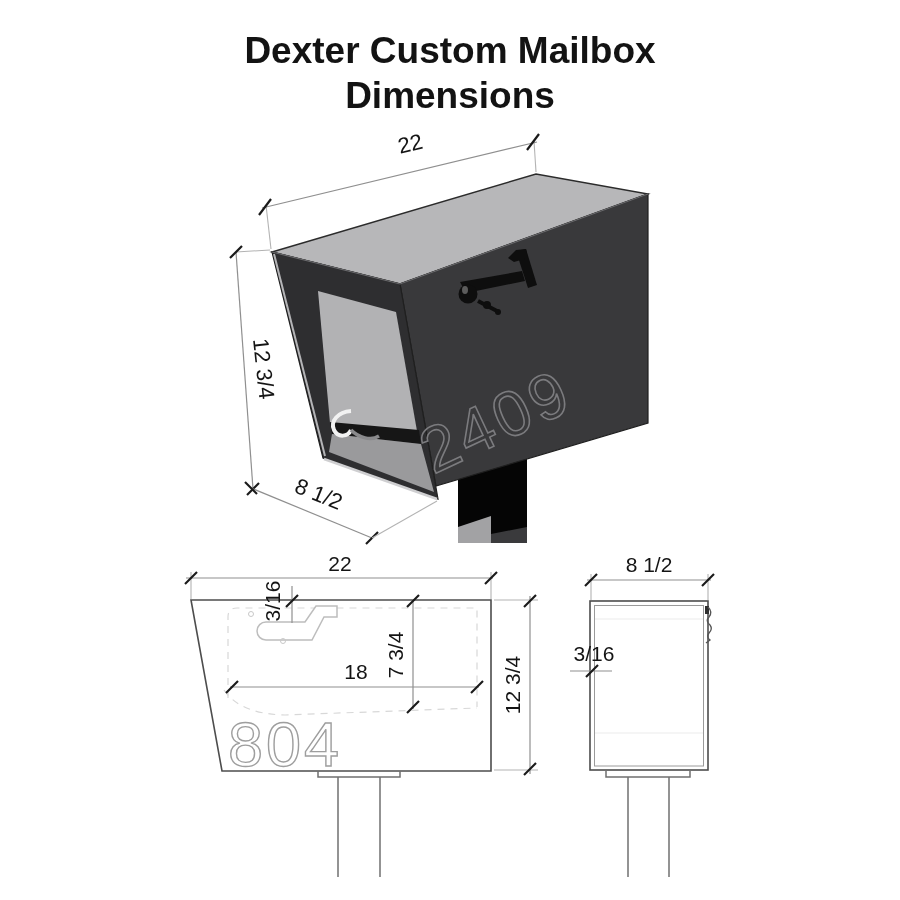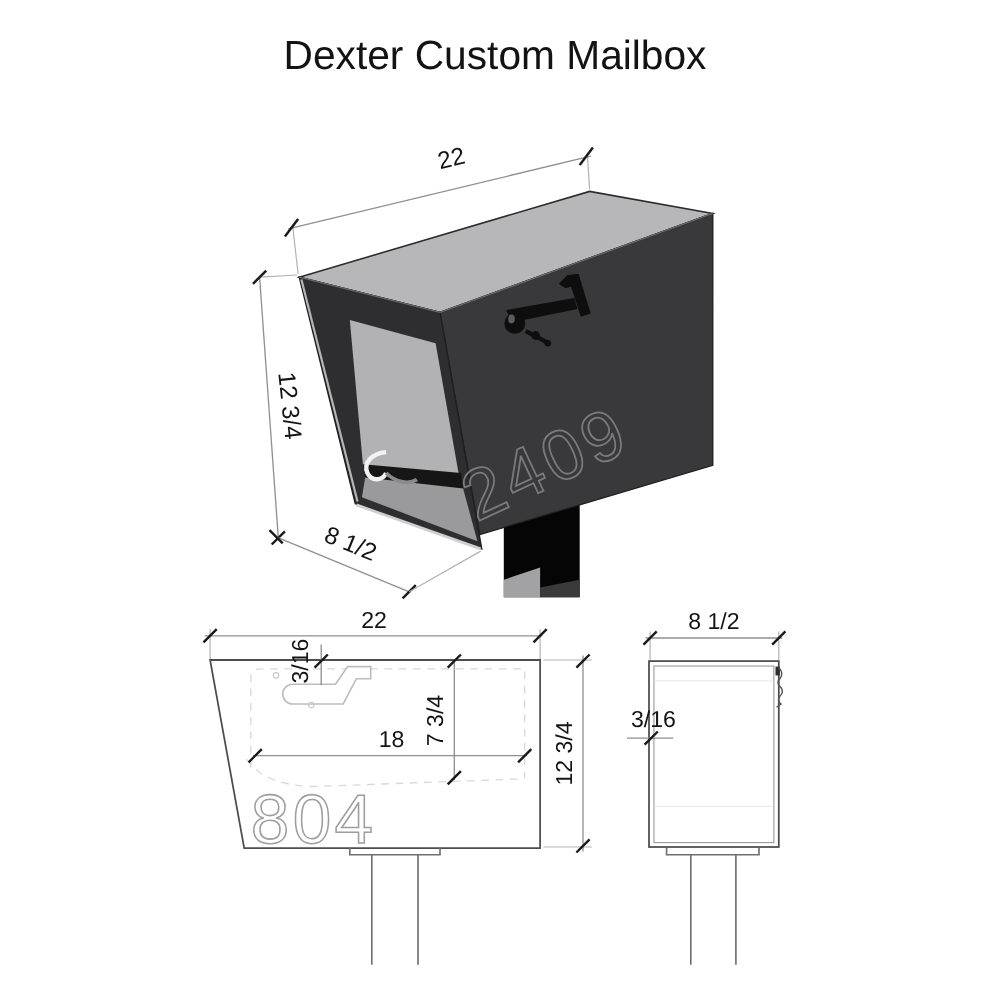--- a/index.html
+++ b/index.html
@@ -1,19 +1,19 @@
 <!DOCTYPE html>
 <html><head>
 <meta charset="utf-8">
 <style>
   html,body{margin:0;padding:0;background:#ffffff;}
   body{width:900px;height:900px;position:relative;overflow:hidden;
        font-family:"Liberation Sans",sans-serif;}
   .title{position:absolute;top:28px;left:0;width:900px;text-align:center;
-         color:#131313;font-weight:normal;font-size:37px;line-height:1.22;}
+         color:#131313;font-weight:bold;font-size:37px;line-height:1.22;}
   svg{position:absolute;top:0;left:0;}
   .dim-line{stroke:#8f8f8f;stroke-width:1.2;fill:none;}
   .ext-line{stroke:#b3b3b3;stroke-width:1.1;fill:none;}
   .tick{stroke:#1a1a1a;stroke-width:2.2;}
   .dim-text{font:21px "Liberation Sans",sans-serif;fill:#141414;}
   .dim-text-3d{font:22px "Liberation Sans",sans-serif;fill:#141414;}
   .outline{fill:#ffffff;stroke:#4d4d4d;stroke-width:1.6;}
   .inner-thin{stroke:#9a9a9a;stroke-width:1;fill:none;}
   .faint{stroke:#ececec;stroke-width:1.2;fill:none;}
   .dashed{stroke:#d8d8d8;stroke-width:1.2;fill:none;stroke-dasharray:7 6;}
@@ -22,20 +22,21 @@
             fill:none;stroke:#7b7b7e;stroke-width:1.6;}
   .engraved-flat{font:63px "Liberation Sans",sans-serif;letter-spacing:3px;
             fill:none;stroke:#9e9e9e;stroke-width:1.4;}
   .post-line{stroke:#6f6f6f;stroke-width:1.5;fill:none;}
 </style>
 </head>
 <body>
 
 <div class="title">
   <div>Dexter Custom Mailbox</div>
+  <div>Dimensions</div>
 </div>
 
 <svg width="900" height="900" viewBox="0 0 900 900">
 
   <g>
 
     <g>
       <polygon points="458,471 527,449 527,543 458,543" fill="#050505"></polygon>
       <polygon points="458,527 491,516 491,543 458,543" fill="#a2a2a4"></polygon>
       <polygon points="491,534 527,527 527,543 491,543" fill="#3a3a3c"></polygon>

